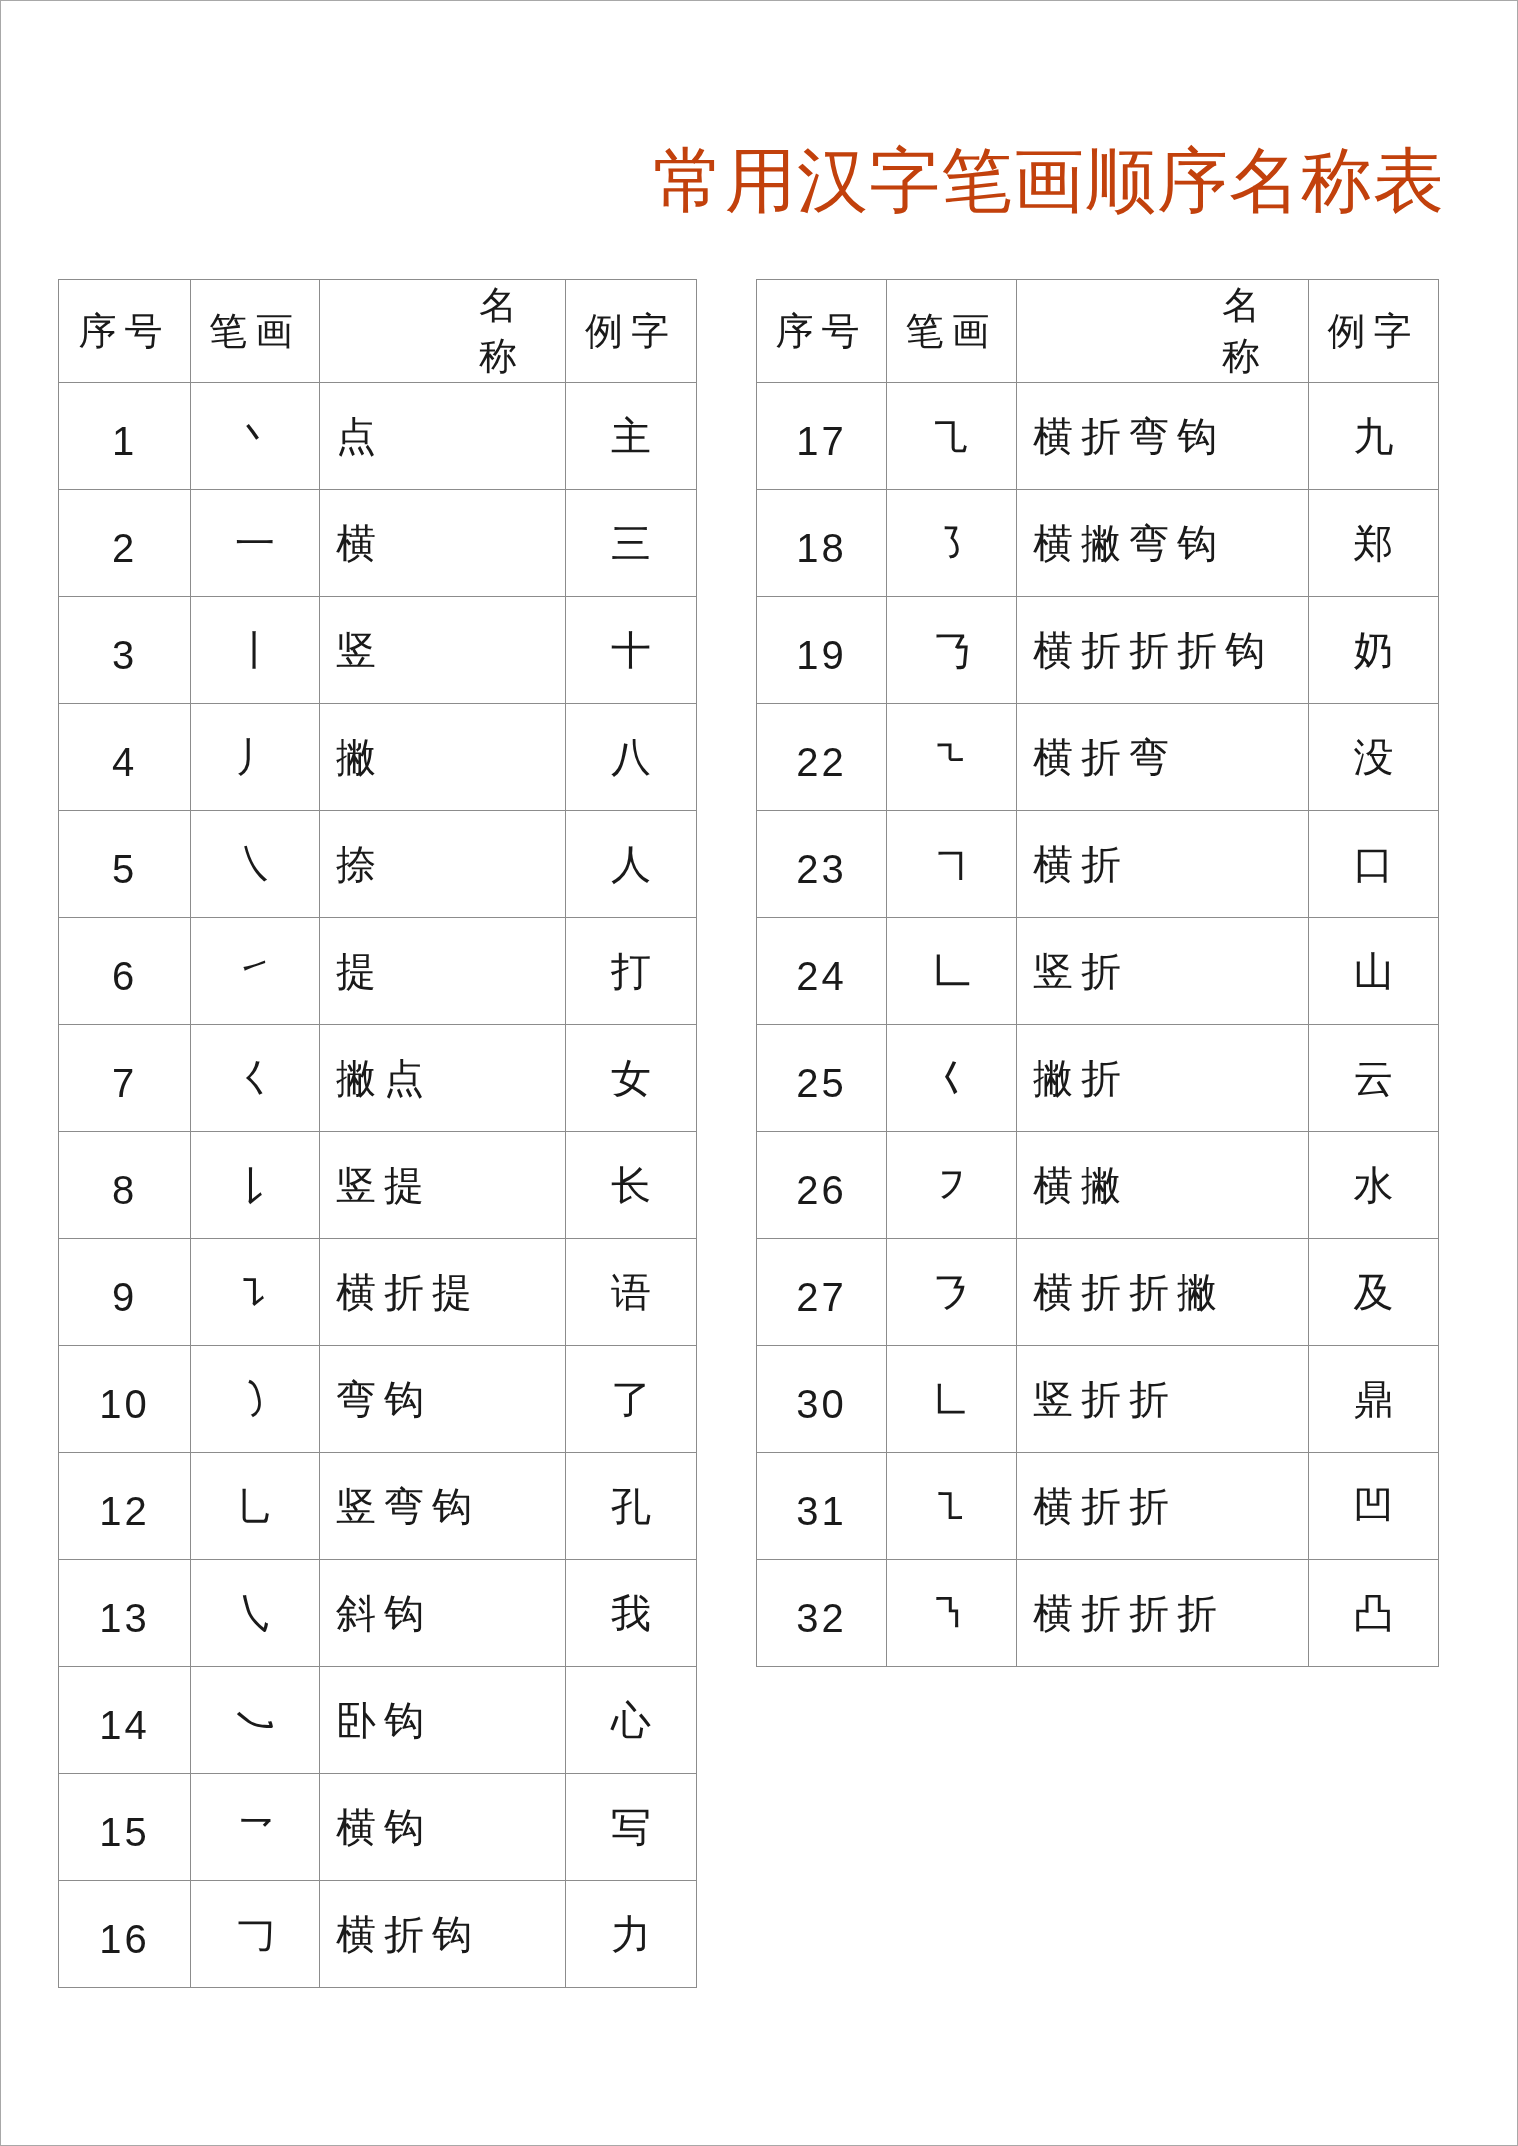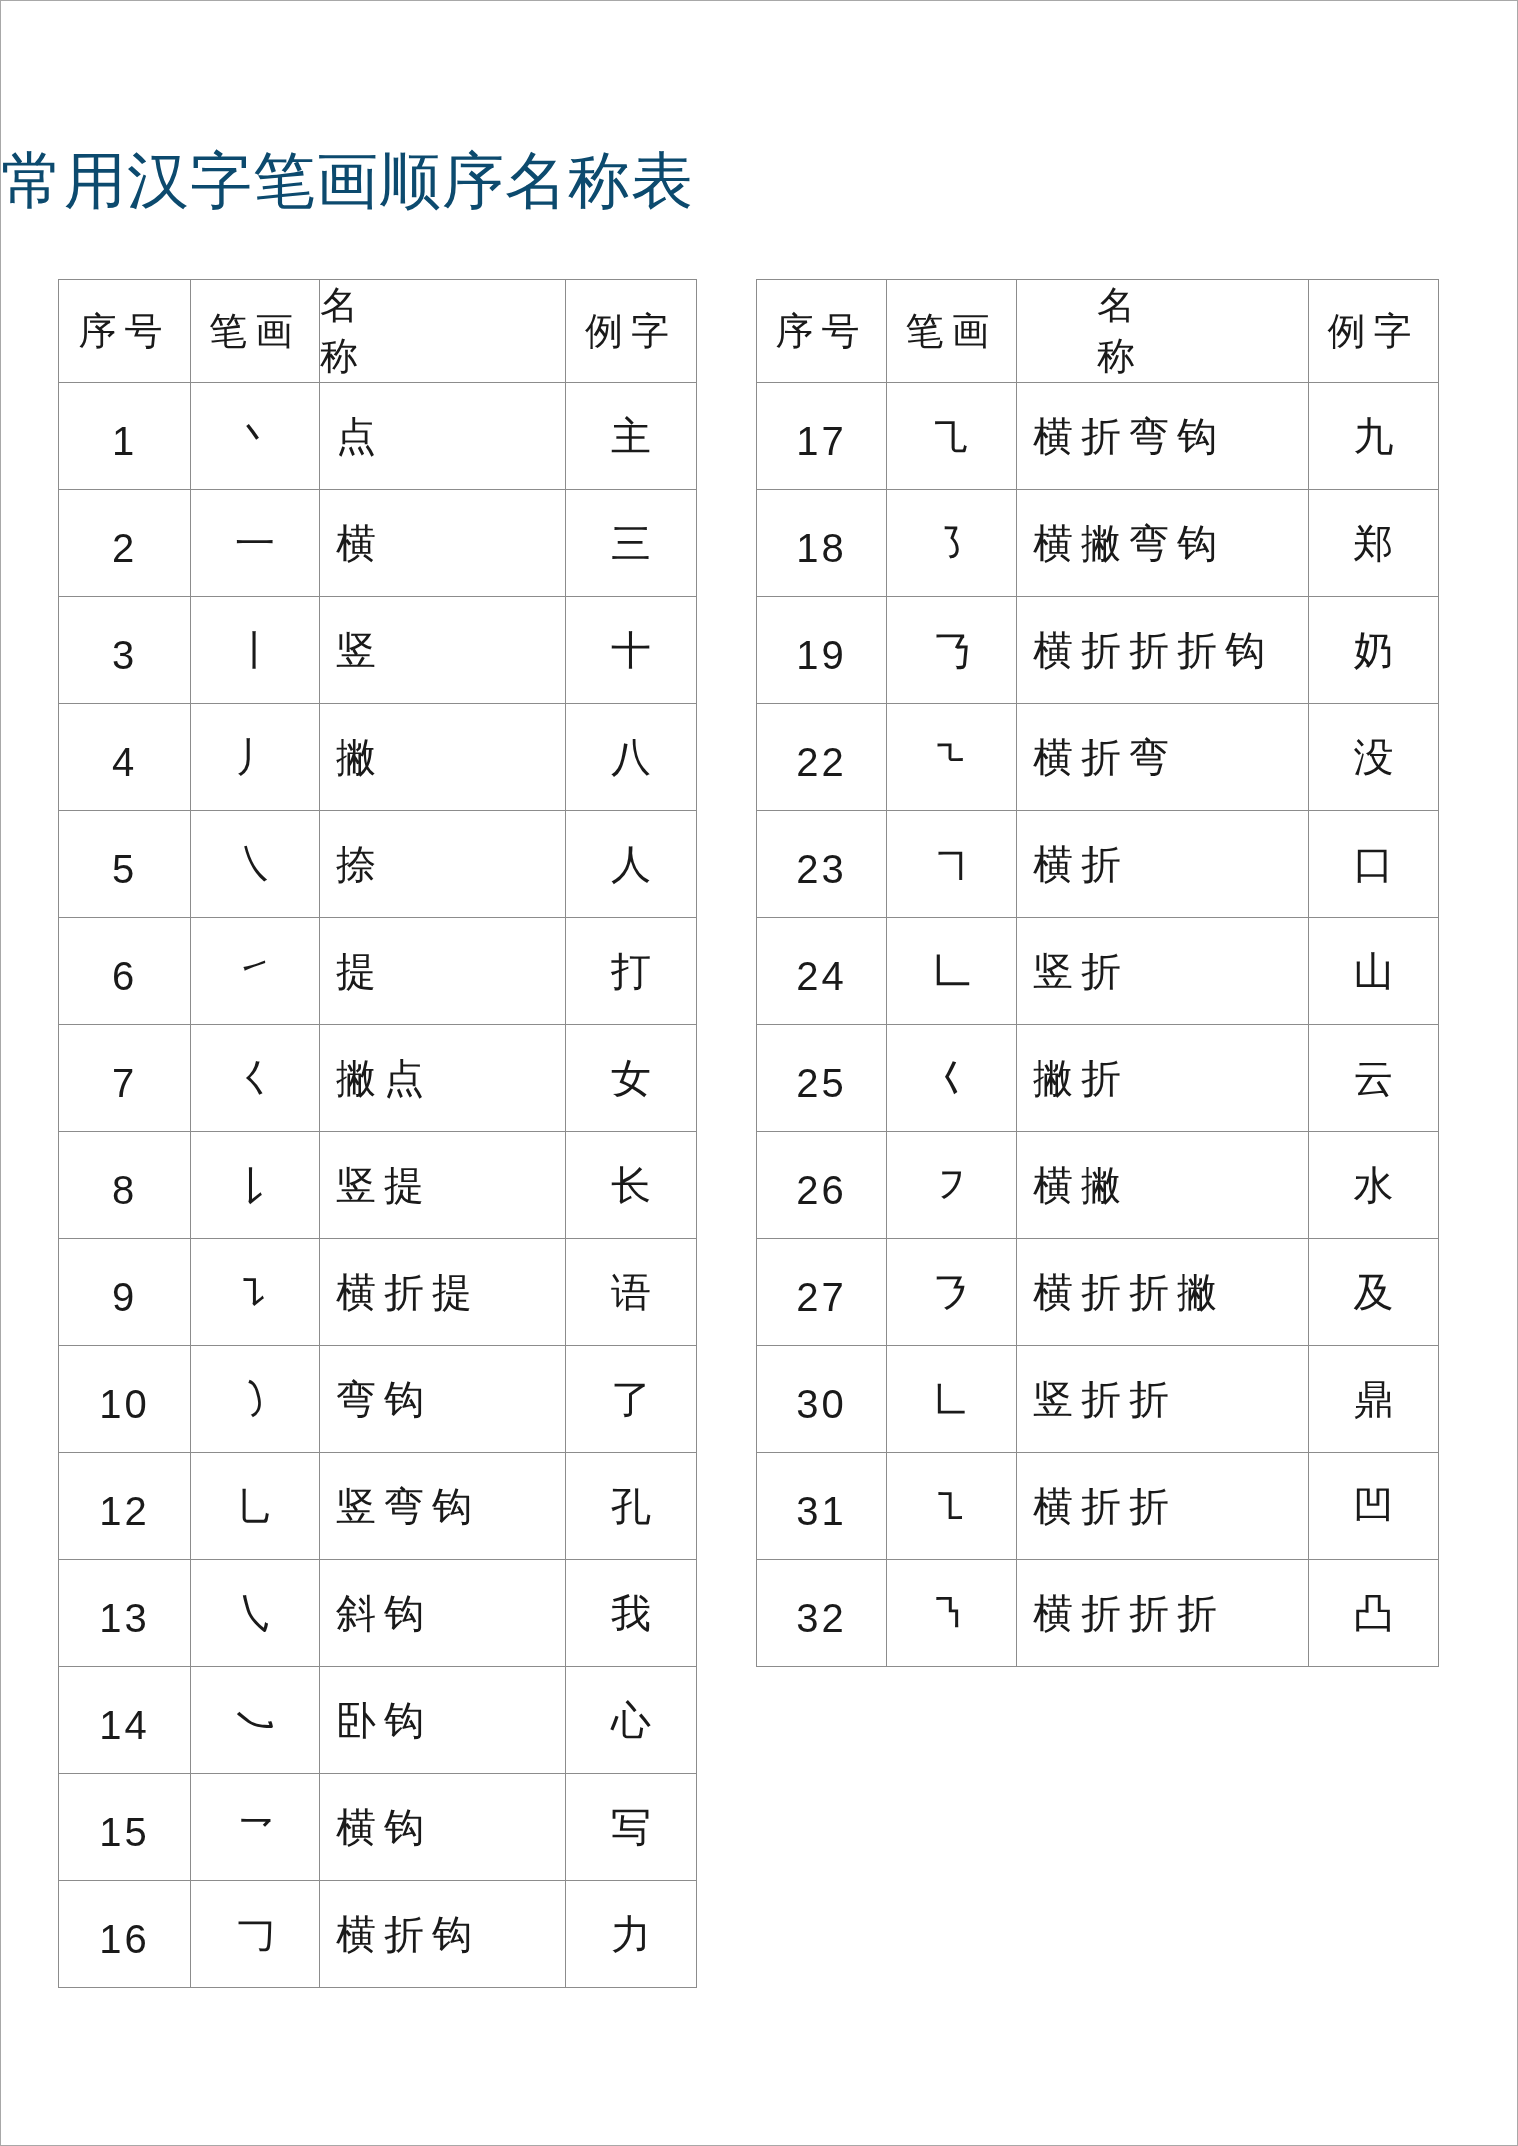--- a/index.html
+++ b/index.html
@@ -3,42 +3,42 @@
   <meta charset="utf-8">
   <style>
     html, body { margin: 0; padding: 0; background: #ffffff; }
     body { width: 1518px; height: 2146px; position: relative; overflow: hidden; }
     .page {
       position: absolute; left: 0; top: 0; width: 1516px; height: 2144px;
       border: 1px solid #a8a8a8; background: #fff;
     }
     .title {
       position: absolute; left: 0; top: 140px; width: 1444px;
-      text-align: left;
+      text-align: right;
       font-family: "DejaVu Sans", "Liberation Sans", sans-serif;
-      font-size: 62px; color: #0c4a6e; letter-spacing: 1px; line-height: 80px;
+      font-size: 71px; color: #c2410c; letter-spacing: 1px; line-height: 80px;
     }
     table.stroke-table {
       position: absolute; top: 278px;
       border-collapse: collapse; table-layout: fixed;
       font-family: "DejaVu Serif", "Liberation Serif", serif;
       color: #1a1a1a;
     }
     table.stroke-table td, table.stroke-table th {
       border: 1.5px solid #8c8c8c; height: 96px; padding: 0;
       vertical-align: middle; font-weight: normal;
     }
     th { font-size: 38px; letter-spacing: 8px; text-align: center; }
     .num { font-family: "Liberation Sans", "DejaVu Sans", sans-serif; font-size: 40px; letter-spacing: 3px; text-align: center; padding-top: 10px !important; }
     .stroke { font-size: 40px; text-align: center; }
     .name { font-size: 40px; letter-spacing: 8px; text-align: left; padding-left: 16px !important; }
     .example { font-size: 40px; text-align: center; }
     #left-table { left: 57px; width: 638px; }
     #right-table { left: 755px; width: 682px; }
-    .th-name { text-align: left; letter-spacing: 48px; }
+    .th-name { text-align: right; letter-spacing: 48px; }
     #right-table .th-name { padding-left: 80px; }
   </style>
 </head>
 <body>
 
 <div class="page">
   <div class="title">常用汉字笔画顺序名称表</div>
 
   <table id="left-table" class="stroke-table">
     <colgroup>

